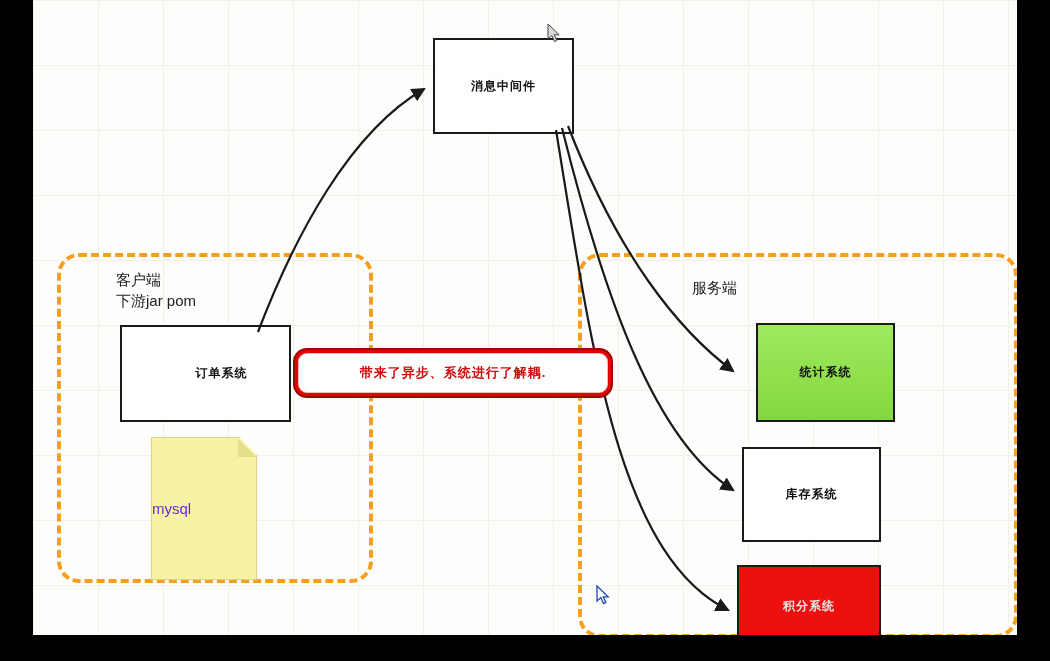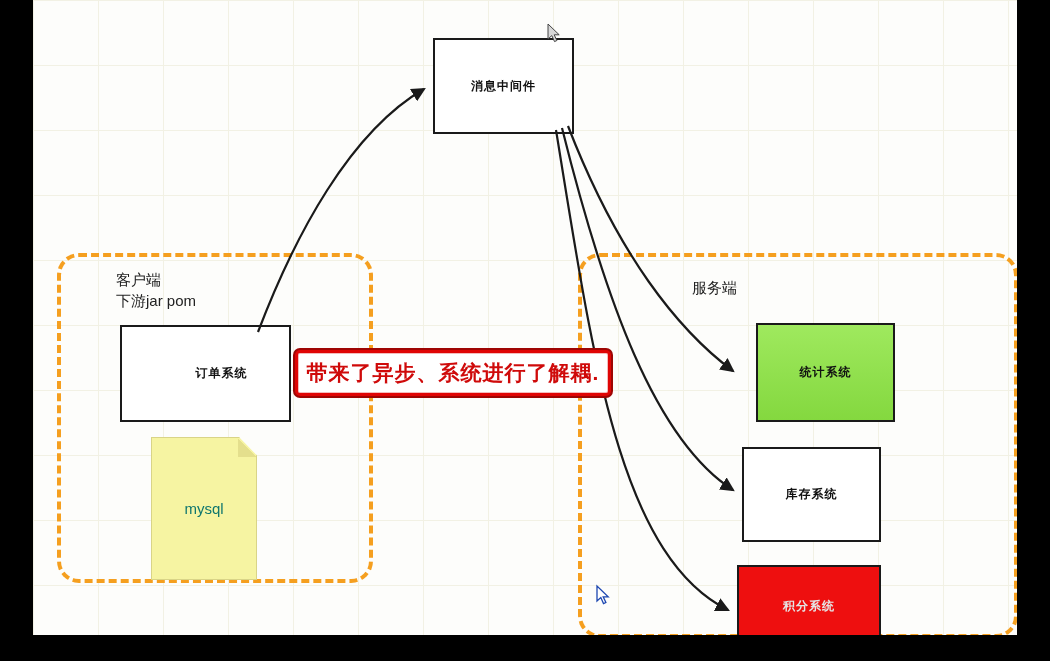--- a/index.html
+++ b/index.html
@@ -47,34 +47,34 @@
     position:absolute;color:#222;font-size:15px;line-height:21px;
   }
   .client .group-label{left:55px;top:12px;width:150px;}
   .server .group-label{left:110px;top:20px;width:100px;font-weight:normal;}
   .group-sub{font-size:15px;color:#222;}
   
   .note{
     position:absolute;left:151px;top:437px;width:104px;height:141px;z-index:9;
     background:#f6f4a2;border:1px solid #d9d487;
     clip-path:polygon(0 0,83% 0,100% 13%,100% 100%,0 100%);
-    display:flex;align-items:center;justify-content:center;
-    font-size:15px;color:#0f766e;
+    display:flex;align-items:center;justify-content:flex-start;
+    font-size:15px;color:#6d28d9;
   }
   .note .fold{
     position:absolute;right:0;top:0;width:18px;height:19px;
     background:linear-gradient(225deg,transparent 50%,#e4df8d 50%);
   }
   
   .callout{
     position:absolute;left:295px;top:350px;width:310px;height:40px;z-index:20;
-    background:#fff;border:3px solid #e00505;border-radius:5px;
+    background:#fff;border:3px solid #e00505;border-radius:12px;
     box-shadow:0 0 0 2px #9e0503, inset 0 0 0 1px #f3bcbc;
     display:flex;align-items:center;justify-content:center;
-    font-size:21px;font-weight:bold;color:#cf0a0a;letter-spacing:1px;
+    font-size:13px;font-weight:bold;color:#cf0a0a;letter-spacing:1px;
   }
   
   svg.overlay{position:absolute;left:0;top:0;z-index:15;pointer-events:none;}
   
   .watermark{
     position:absolute;right:14px;bottom:0px;z-index:50;
     font-size:31px;font-weight:bold;color:#fff;letter-spacing:1px;
     text-shadow:0 1px 2px #000;
   }
 </style>

